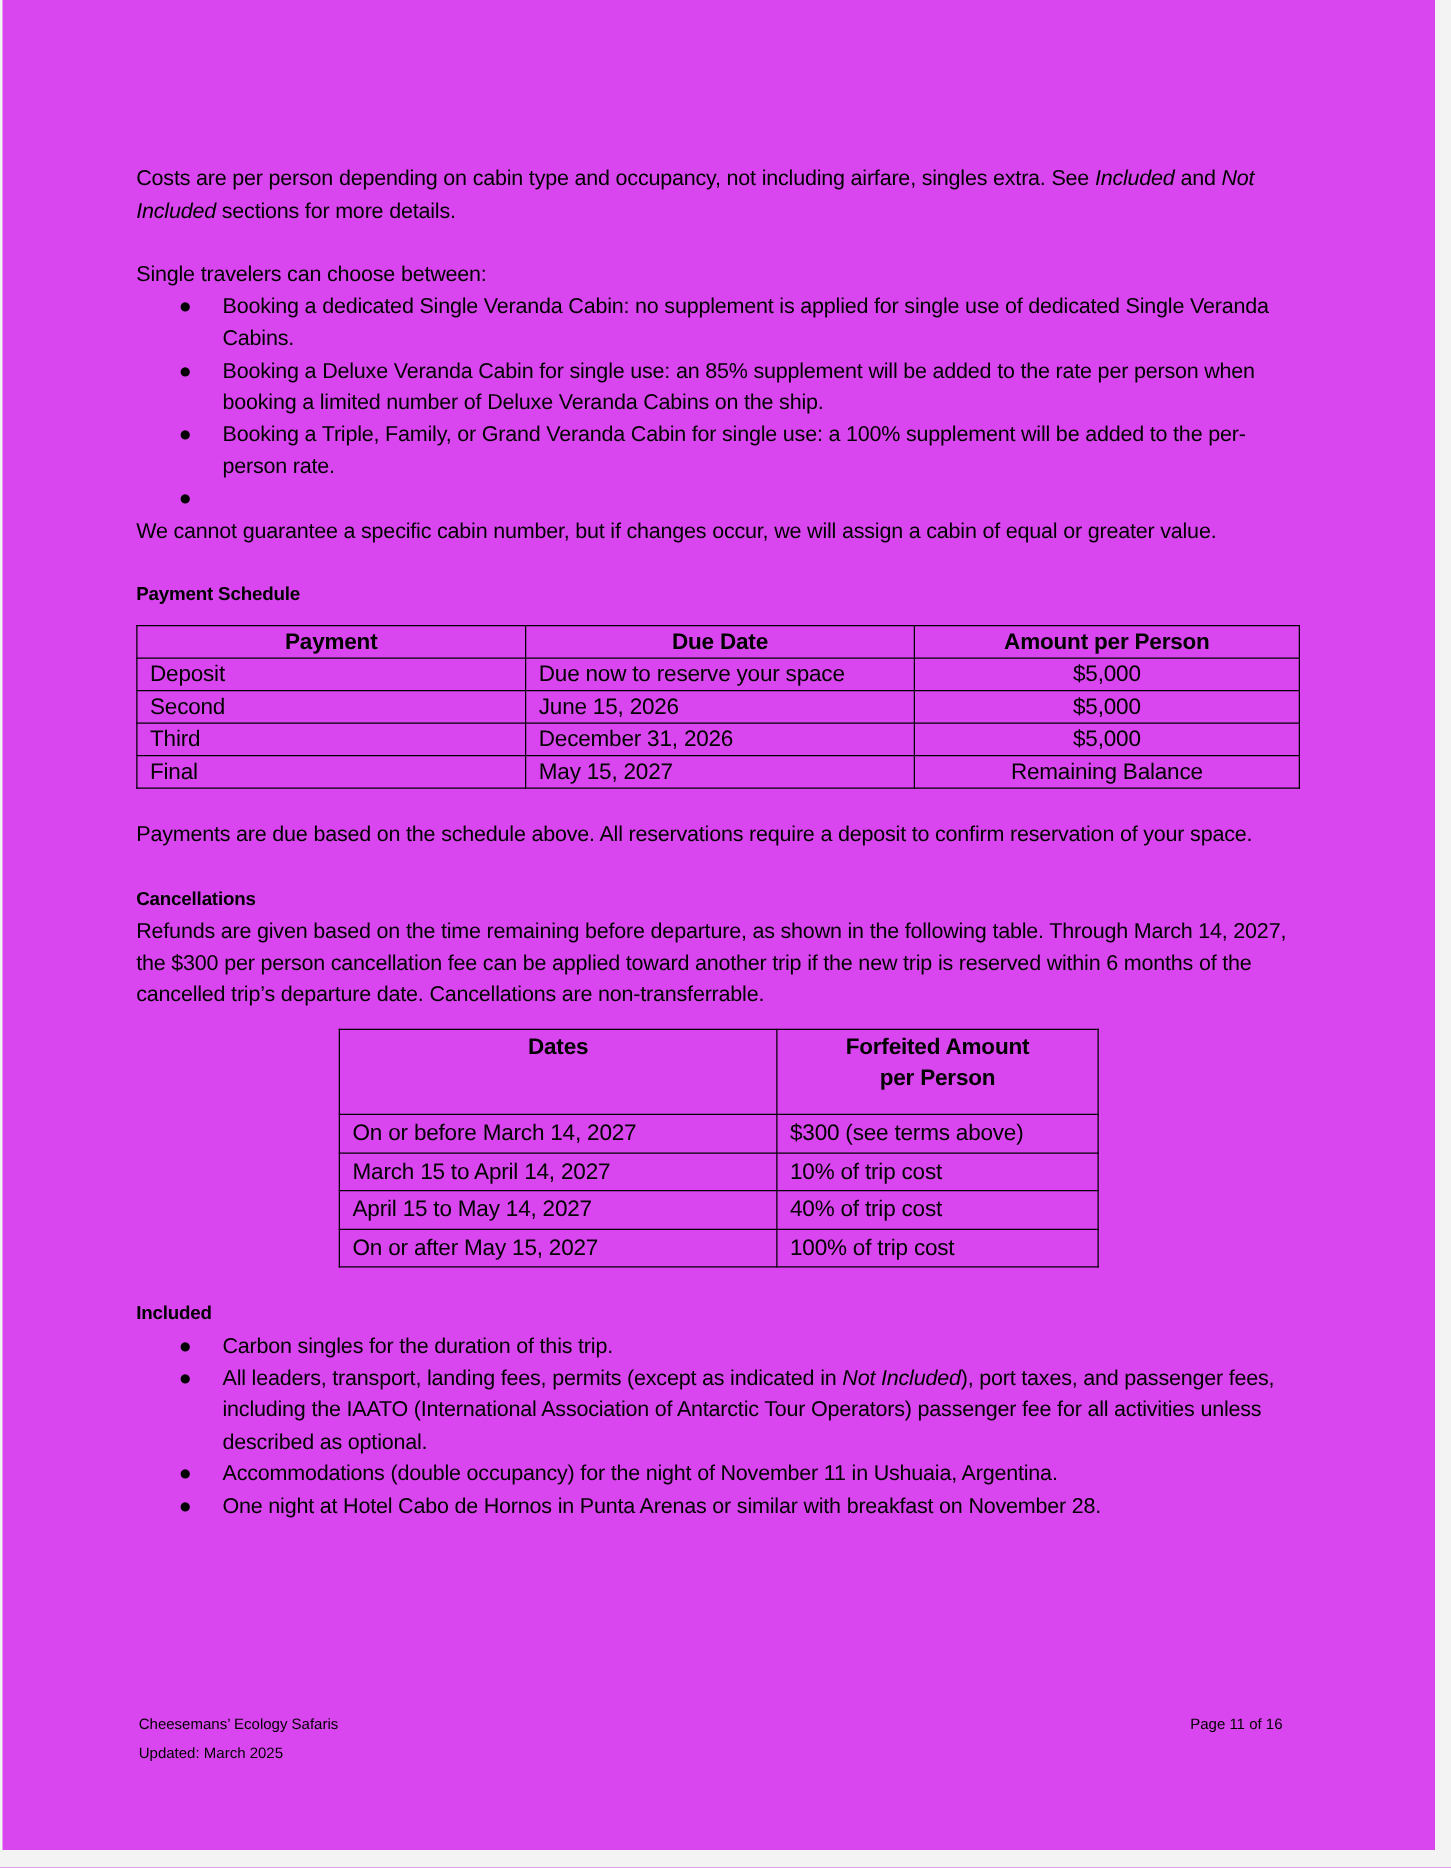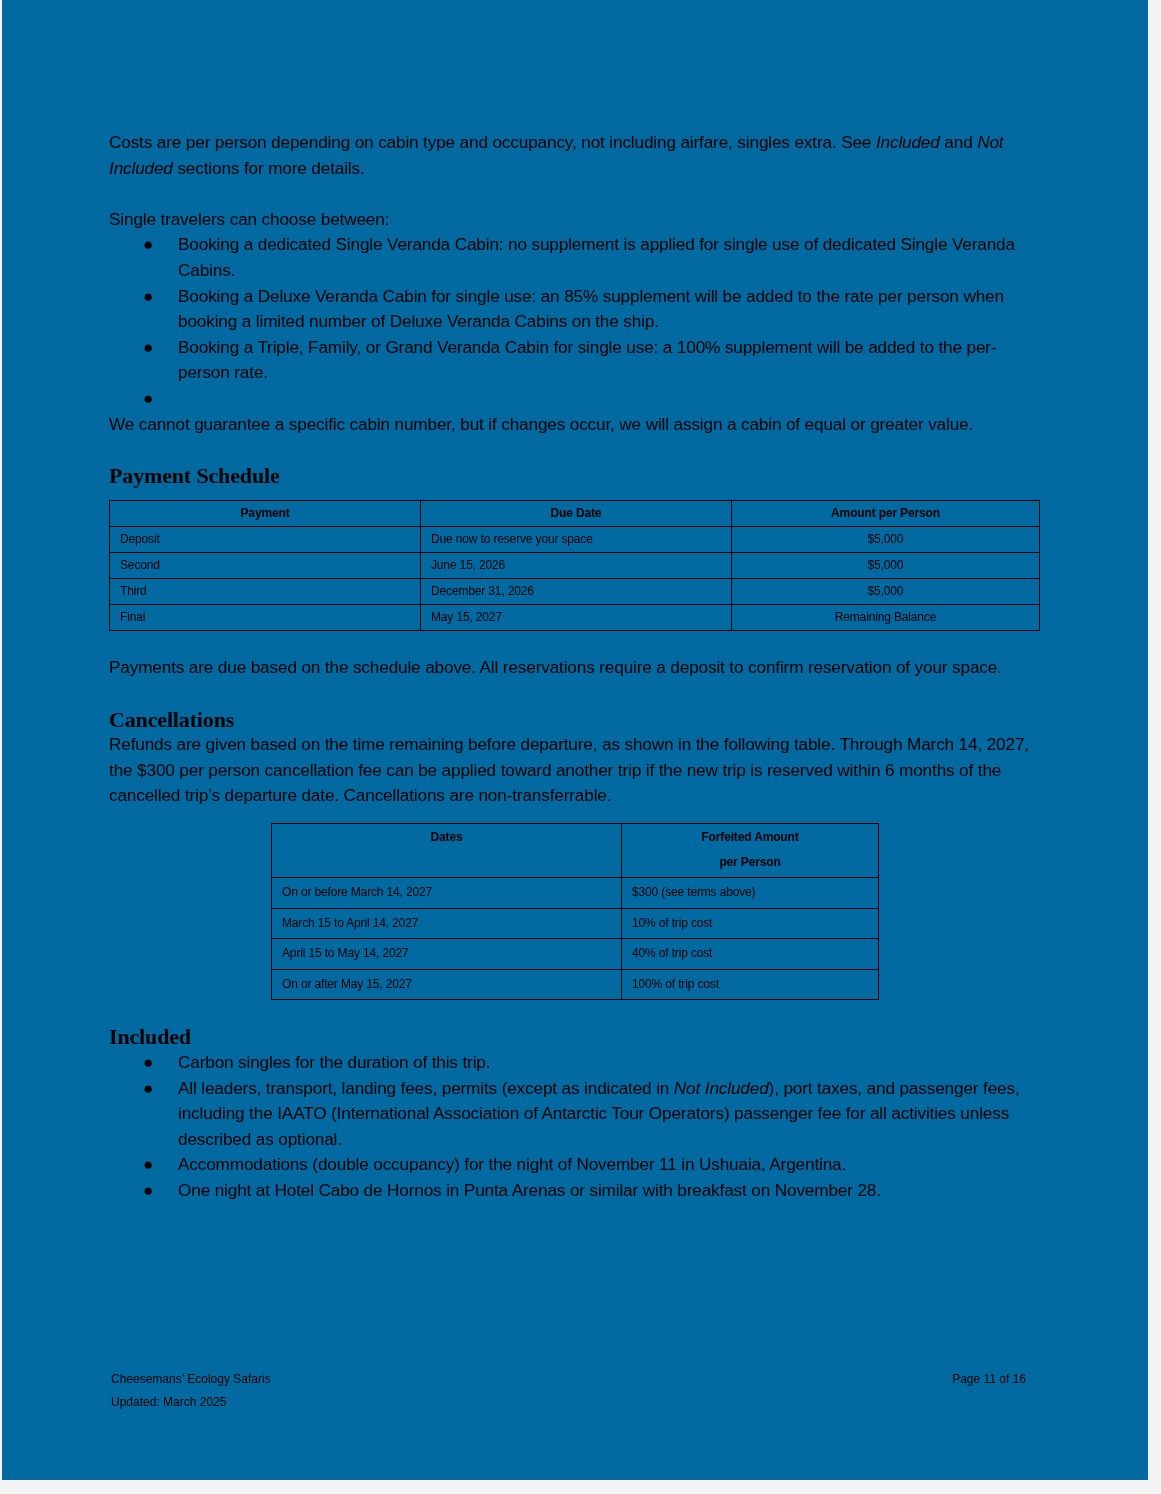--- a/index.html
+++ b/index.html
@@ -1,36 +1,36 @@
 <!DOCTYPE html>
 <html><head>
 <meta charset="utf-8">
 <style>
   html, body { margin:0; padding:0; }
   body { width:1161px; height:1494px; background:#f3f3f3; position:relative; overflow:hidden;
          font-family:"Liberation Sans", sans-serif; color:#000; }
-  .page { position:absolute; left:2px; top:0; width:1146px; height:1480px; background:#0369a1; }
+  .page { position:absolute; left:2px; top:0; width:1146px; height:1480px; background:#d946ef; }
   .content { position:absolute; left:107px; top:130px; width:933px; font-size:17.2px; line-height:25.6px; letter-spacing:-0.15px; }
   p { margin:0; }
   .gap { height:25.6px; }
   ul { margin:0; padding:0; list-style:none; }
   ul li { position:relative; padding-left:69px; }
   ul li .bullet { position:absolute; left:34px; top:0; }
-  h3 { margin:0; font-size:22px; font-weight:bold; line-height:25.6px;font-family:Liberation Serif, serif; }
-  table { border-collapse:collapse; font-size:12px; }
+  h3 { margin:0; font-size:15px; font-weight:bold; line-height:25.6px; }
+  table { border-collapse:collapse; font-size:18px; }
   td, th { border:1px solid #000; padding:0 10px; line-height:25px; vertical-align:top; }
   th { font-weight:bold; text-align:center; }
   .pay { width:931px; margin-top:12px; }
   .pay td:nth-child(1), .pay th:nth-child(1) { width:290px; }
   .pay td:nth-child(2), .pay th:nth-child(2) { width:290px; }
   .pay td.amt { text-align:center; }
   .canc { margin:14px 0 0 162px; width:608px; }
   .canc td, .canc th { line-height:25.6px; padding-top:2px; padding-bottom:2px; }
   .canc td:nth-child(1), .canc th:nth-child(1) { width:329px; }
-  .canc th { padding-top:1px; padding-bottom:1px; }
+  .canc th { padding-top:1px; padding-bottom:15px; }
   .footer { position:absolute; left:109px; top:1368px; width:931px; font-size:12px; line-height:23px; }
   .footer .right { position:absolute; right:16px; top:0; }
 </style>
 </head>
 <body>
 
 <div class="page">
   <div class="content">
 
     <p><span>Costs are per person depending on cabin type and occupancy, not including airfare, singles extra. See </span><em>Included</em><span> and </span><em>Not Included</em><span> sections for more details.</span></p>

